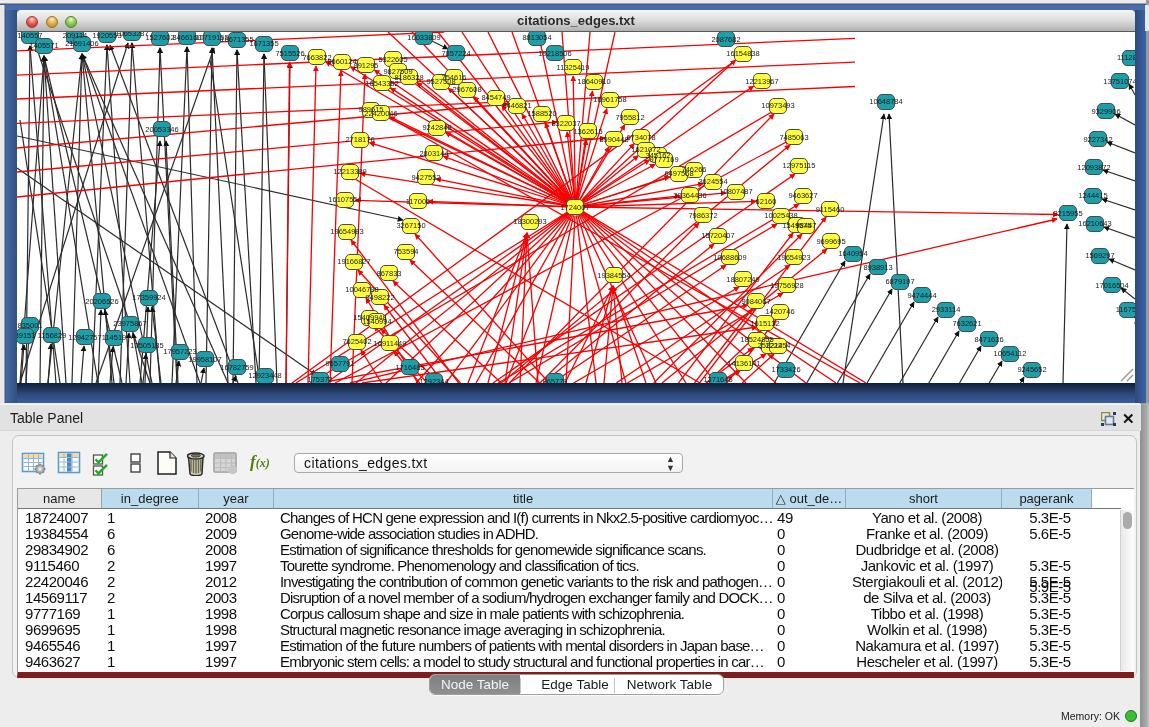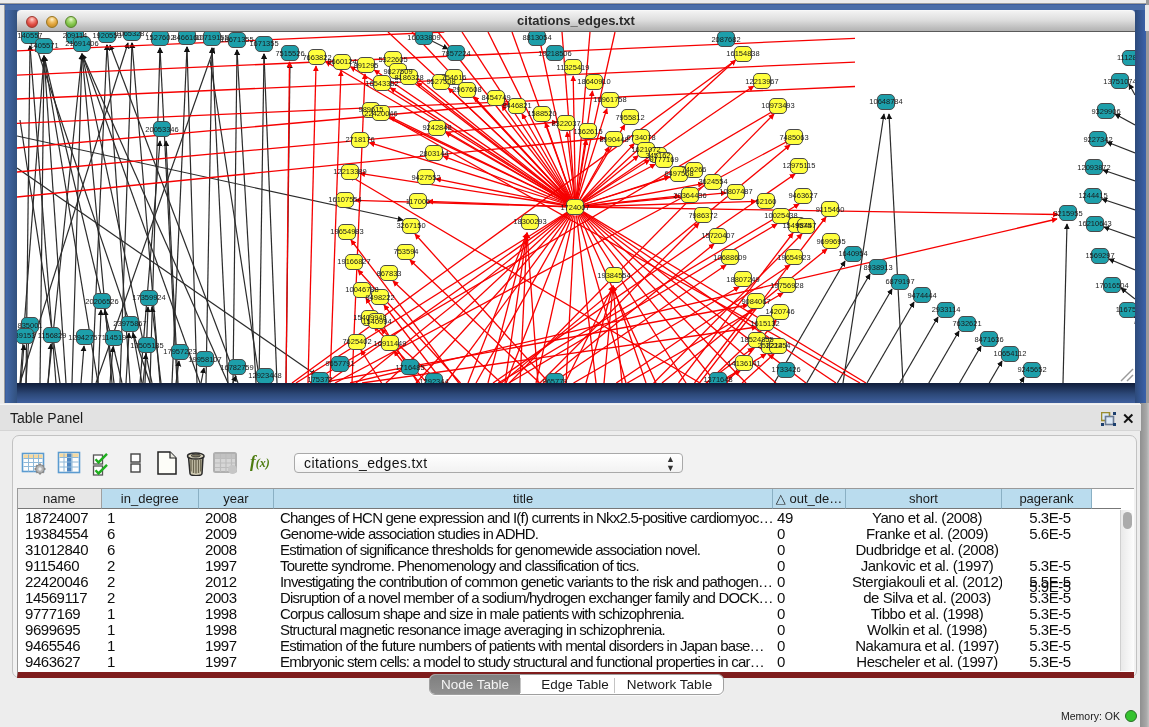--- a/index.html
+++ b/index.html
@@ -709,24 +709,24 @@
           <div class="tr" style="top:16px;width:1103px">
             <div class="td" style="left:7px;width:76px;text-align:left;">19384554</div>
             <div class="td" style="left:89px;width:90px;text-align:left;">6</div>
             <div class="td" style="left:187px;width:68px;text-align:left;">2009</div>
             <div class="td" style="left:262px;width:492px;text-align:left;letter-spacing:-0.8px;">Genome-wide association studies in ADHD.</div>
             <div class="td" style="left:759px;width:68px;text-align:left;">0</div>
             <div class="td" style="left:834px;width:150px;text-align:center;">Franke et al. (2009)</div>
             <div class="td" style="left:990px;width:84px;text-align:center;">5.6E-5</div>
           </div>
           <div class="tr" style="top:32px;width:1103px">
-            <div class="td" style="left:7px;width:76px;text-align:left;">31012840</div>
+            <div class="td" style="left:7px;width:76px;text-align:left;">29834902</div>
             <div class="td" style="left:89px;width:90px;text-align:left;">6</div>
             <div class="td" style="left:187px;width:68px;text-align:left;">2008</div>
-            <div class="td" style="left:262px;width:492px;text-align:left;letter-spacing:-0.8px;">Estimation of significance thresholds for genomewide association novel.</div>
+            <div class="td" style="left:262px;width:492px;text-align:left;letter-spacing:-0.8px;">Estimation of significance thresholds for genomewide significance scans.</div>
             <div class="td" style="left:759px;width:68px;text-align:left;">0</div>
             <div class="td" style="left:834px;width:150px;text-align:center;">Dudbridge et al. (2008)</div>
             <div class="td" style="left:990px;width:84px;text-align:center;margin-top:37px;">5.9E-5</div>
           </div>
           <div class="tr" style="top:48px;width:1103px">
             <div class="td" style="left:7px;width:76px;text-align:left;">9115460</div>
             <div class="td" style="left:89px;width:90px;text-align:left;">2</div>
             <div class="td" style="left:187px;width:68px;text-align:left;">1997</div>
             <div class="td" style="left:262px;width:492px;text-align:left;letter-spacing:-0.8px;">Tourette syndrome. Phenomenology and classification of tics.</div>
             <div class="td" style="left:759px;width:68px;text-align:left;">0</div>

